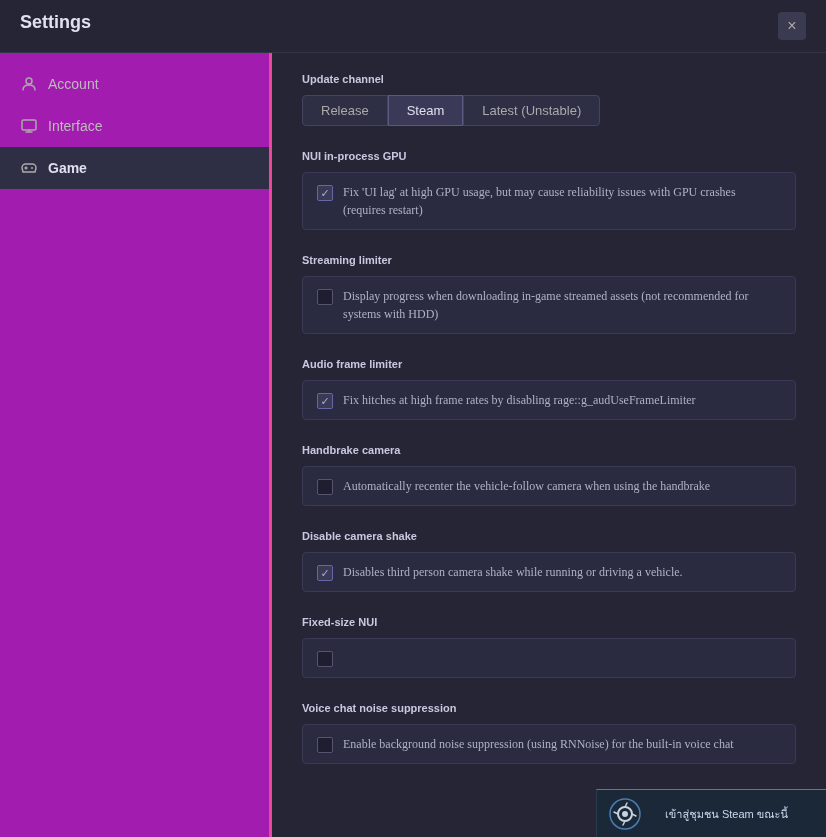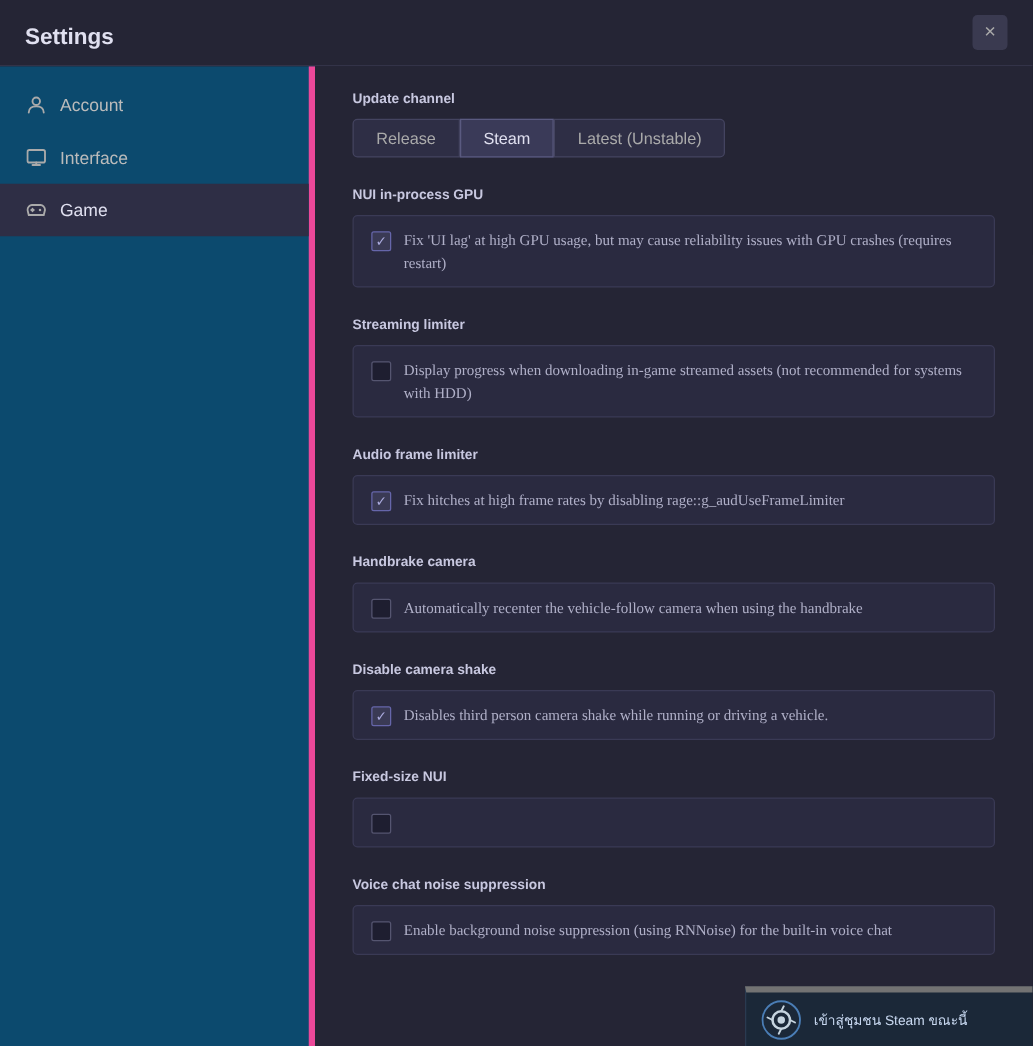--- a/index.html
+++ b/index.html
@@ -14,21 +14,21 @@
     .settings-window {
       width: 826px;
       height: 837px;
       background: #252535;
       display: flex;
       flex-direction: column;
       position: relative;
     }
     .title-bar {
       display: flex;
-      align-items: flex-end;
+      align-items: flex-start;
       justify-content: space-between;
       padding: 12px 20px;
       background: #252535;
       border-bottom: 1px solid #333348;
       flex-shrink: 0;
     }
     .title-text {
       font-size: 18px;
       font-weight: 600;
       color: #e0e0f0;
@@ -45,38 +45,39 @@
       display: flex;
       align-items: center;
       justify-content: center;
     }
     .content-area {
       display: flex;
       flex: 1;
       overflow: hidden;
     }
     .sidebar {
-      width: 252px;
-      background: #0c4a6e;
-      border-right: 5px solid #ec4899;
+      width: 272px;
+      background: #a21caf;
+      border-right: 3px solid #ec4899;
       padding: 10px 0;
       flex-shrink: 0;
     }
     .sidebar-item {
       display: flex;
       align-items: center;
       gap: 10px;
       padding: 12px 20px;
       cursor: pointer;
       color: #bbb;
       font-size: 14px;
     }
     .sidebar-item.active {
       background: #2e2e45;
       color: #e0e0f0;
+      font-weight: bold;
     }
     .sidebar-icon {
       width: 18px;
       height: 18px;
       display: flex;
       align-items: center;
       justify-content: center;
       flex-shrink: 0;
     }
     .main-content {
@@ -157,23 +158,23 @@
 
     .steam-toast {
       position: absolute;
       bottom: 0;
       right: 0;
       width: 230px;
       height: 48px;
       background: #1b2838;
       display: flex;
       align-items: center;
-      gap: 10px;
+      gap: 24px;
       padding: 0 12px;
-      border-top: 5px solid #737373;
+      border-top: 1px solid #737373;
       border-left: 1px solid #2a3a50;
     }
     .steam-logo {
       width: 32px;
       height: 32px;
       flex-shrink: 0;
     }
     .steam-toast-text {
       font-size: 11px;
       color: #c8d8f0;

